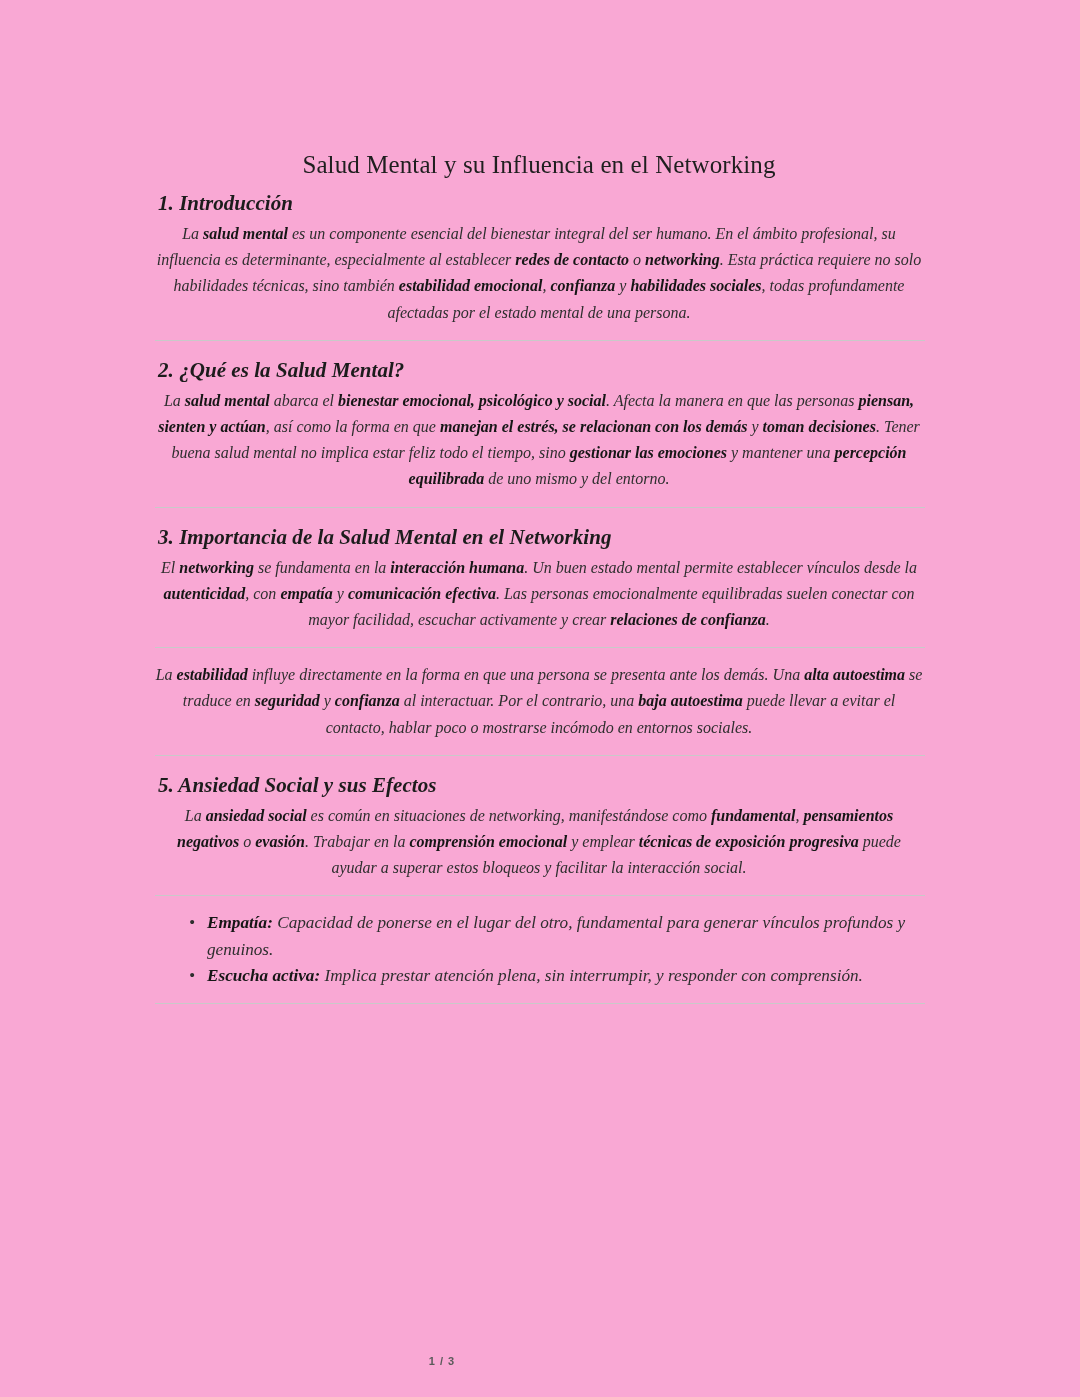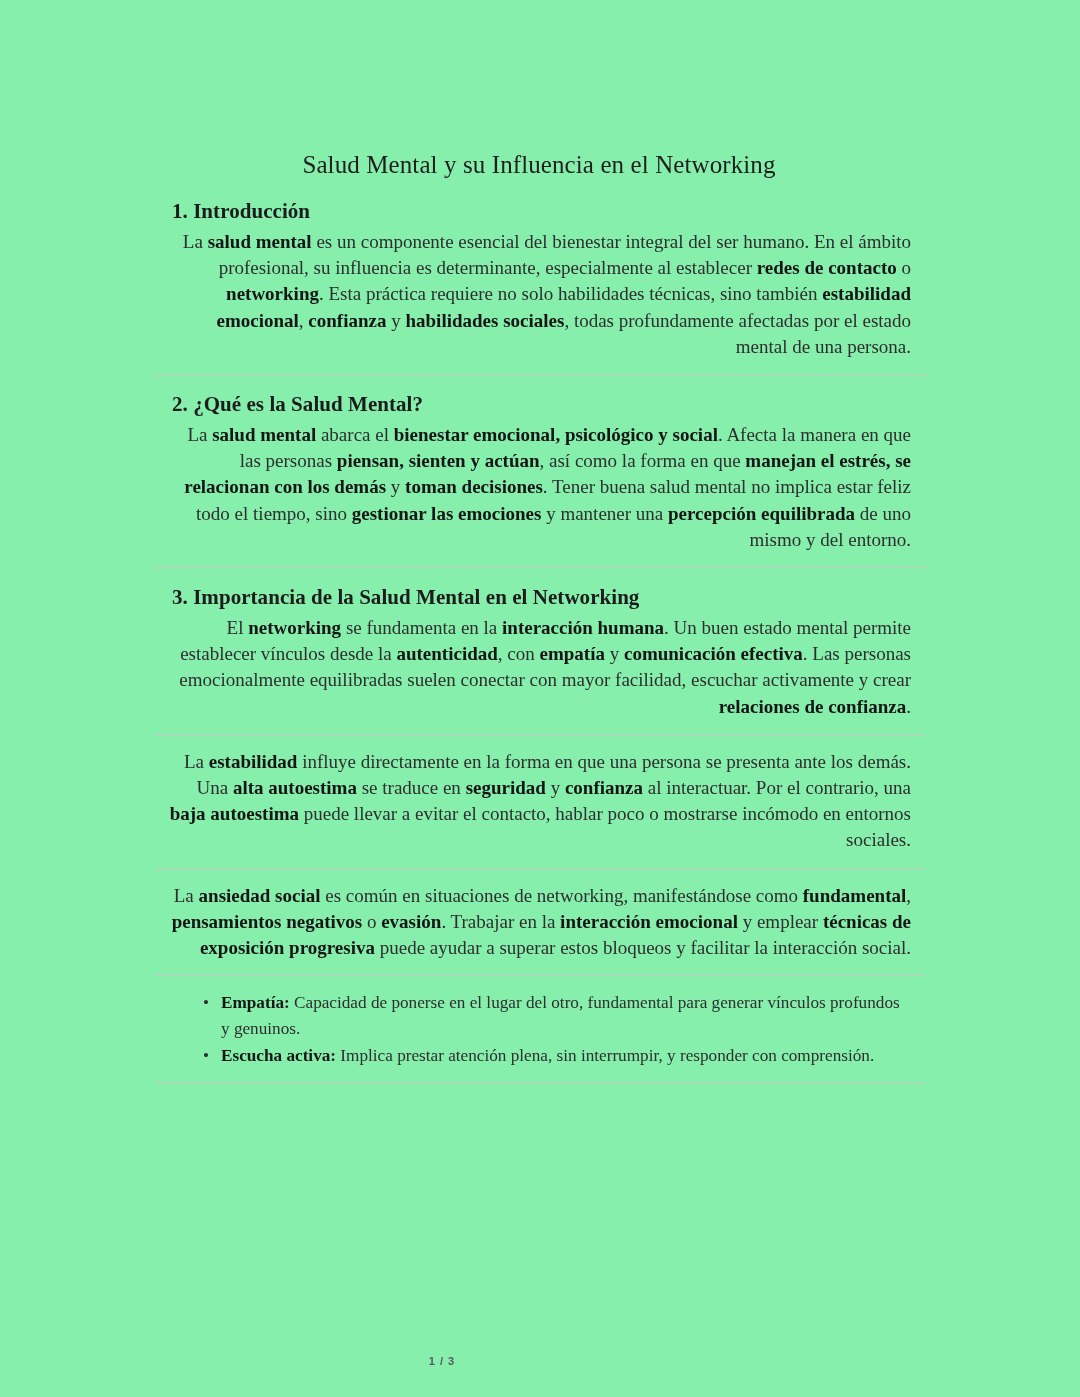--- a/index.html
+++ b/index.html
@@ -18,60 +18,61 @@
   }
 
   .page {
     position: absolute;
     left: 0;
     top: 0;
     width: 1080px;
     height: 1397px;
     box-sizing: border-box;
     padding: 16px;
-    background: #86efac;
+    background: #f9a8d4;
   }
 
   .content {
     position: absolute;
     left: 153px;
     top: 148px;
     width: 772px;
   }
 
   .doc-title {
     font-size: 25px;
     line-height: 34px;
     font-weight: 400;
     text-align: center;
     color: #1f1f1f;
     margin: 0 0 6px 0;
     letter-spacing: 0.1px;
   }
 
   .section {
-    margin: 14px;
+    margin: 0;
+    font-style: italic;
   }
 
   .section-heading {
     font-size: 21px;
     line-height: 30px;
     font-weight: 700;
     color: #1c1c1c;
     margin: 0 0 3px 0;
     padding-left: 5px;
     letter-spacing: 0.05px;
   }
 
   .section-body {
-    font-size: 19px;
+    font-size: 16px;
     line-height: 26.2px;
     color: #2e2e2e;
     margin: 0;
-    text-align: right;
+    text-align: center;
     padding-left: 0;
   }
 
   .section-body b,
   .bullet-text b,
   .bullet-tail b {
     font-weight: 700;
     color: #161616;
   }
 
@@ -158,21 +159,22 @@
 
     <hr class="divider">
 
     <section class="section">
       <p class="section-body">La <b>estabilidad</b> influye directamente en la forma en que una persona se presenta ante los demás. Una <b>alta autoestima</b> se traduce en <b>seguridad</b> y <b>confianza</b> al interactuar. Por el contrario, una <b>baja autoestima</b> puede llevar a evitar el contacto, hablar poco o mostrarse incómodo en entornos sociales.</p>
     </section>
 
     <hr class="divider">
 
     <section class="section">
-      <p class="section-body">La <b>ansiedad social</b> es común en situaciones de networking, manifestándose como <b>fundamental</b>, <b>pensamientos negativos</b> o <b>evasión</b>. Trabajar en la <b>interacción emocional</b> y emplear <b>técnicas de exposición progresiva</b> puede ayudar a superar estos bloqueos y facilitar la interacción social.</p>
+      <h2 class="section-heading">5. Ansiedad Social y sus Efectos</h2>
+      <p class="section-body">La <b>ansiedad social</b> es común en situaciones de networking, manifestándose como <b>fundamental</b>, <b>pensamientos negativos</b> o <b>evasión</b>. Trabajar en la <b>comprensión emocional</b> y emplear <b>técnicas de exposición progresiva</b> puede ayudar a superar estos bloqueos y facilitar la interacción social.</p>
     </section>
 
     <hr class="divider">
 
     <section class="section">
       <ul class="bullet-list">
         <li class="bullet-item">
           <span class="bullet-marker">•</span>
           <span class="bullet-text"><b>Empatía:</b> Capacidad de ponerse en el lugar del otro, fundamental para generar vínculos profundos y genuinos.</span>
         </li>

